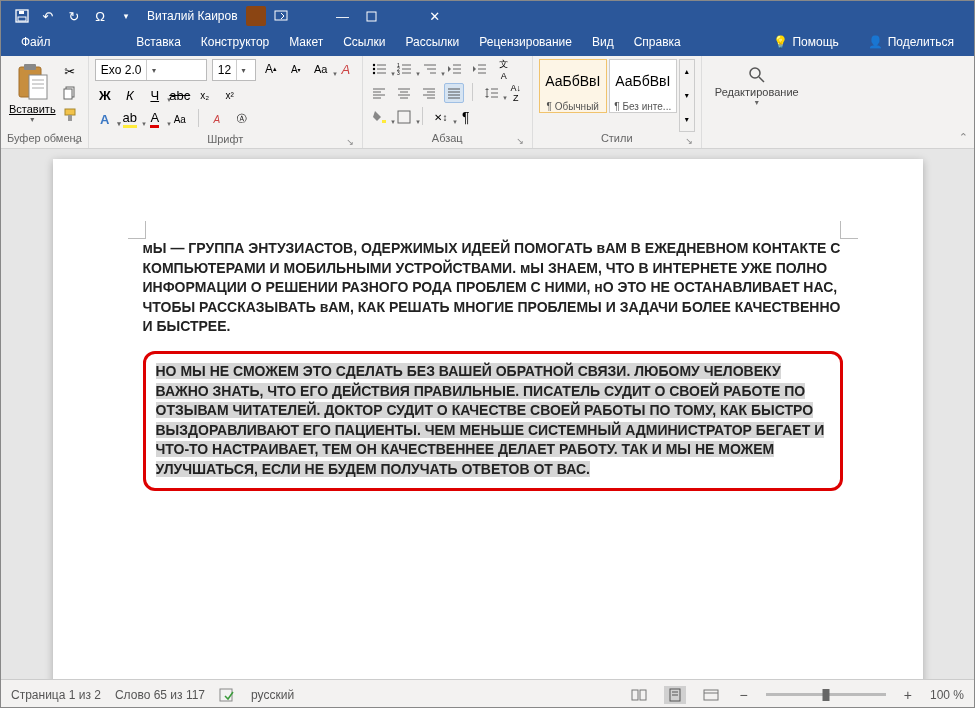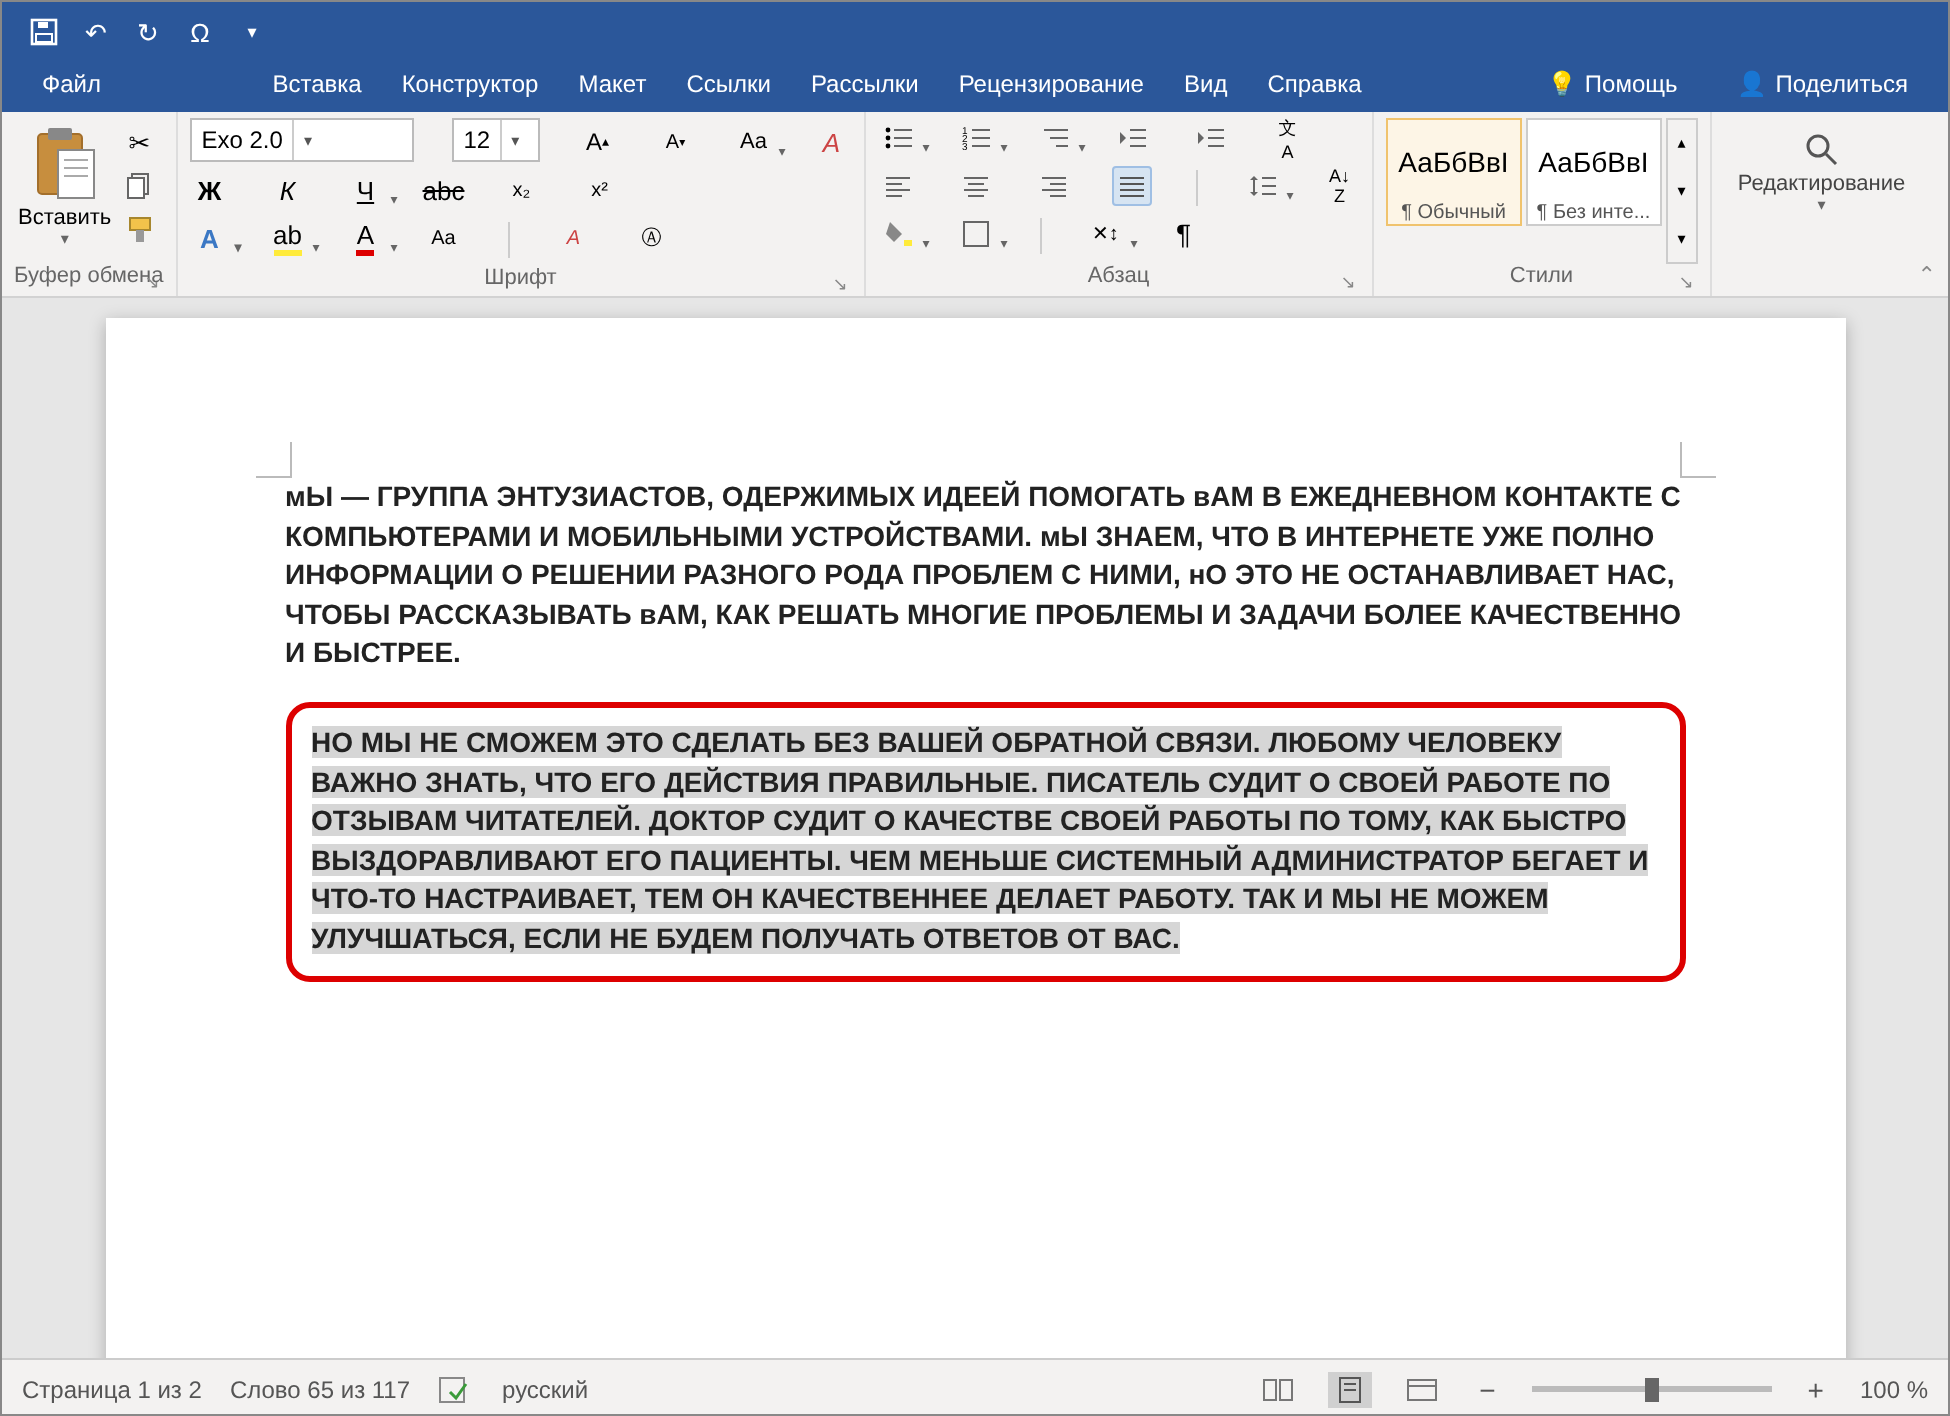--- a/index.html
+++ b/index.html
@@ -17,21 +17,21 @@
 .tab.active { background: #f3f2f1; color: #b91c1c; margin-top: 44px; }
 .tabs-right { margin-left: auto; display: flex; align-items:center; padding-right:10px; gap:10px; }
 .tabs-right .tab { display:flex; align-items:center; gap:4px; }
 .ribbon { height: 93px; background: #f3f2f1; border-bottom: 1px solid #d2d2d2; display: flex; position: relative; }
 .group { border-right: 1px solid #ddd; padding: 3px 6px 0; display:flex; flex-direction:column; }
 .group-body { flex:1; }
 .group-label { font-size: 11px; color: #666; text-align:center; padding-bottom:4px; position:relative; }
 .group-launcher { position:absolute; right:2px; bottom:2px; font-size:9px; color:#888; cursor:pointer; }
 .paste-btn { display:flex; flex-direction:column; align-items:center; cursor:pointer; padding:2px; }
 .clipboard-svg { width: 34px; height: 42px; }
-.font-row, .para-row { display:flex; align-items:flex-end; gap:19px; margin-bottom:4px; }
+.font-row, .para-row { display:flex; align-items:flex-start; gap:5px; margin-bottom:4px; }
 .combo { display:flex; align-items:center; border:1px solid #bbb; background:#fff; height:22px; }
 .combo span { padding:0 5px; font-size:12px; }
 .combo-arr { width:14px; height:20px; background:none; border:none; border-left:1px solid #ccc; font-size:8px; color:#555; cursor:pointer; }
 .icon-btn { width:20px; height:20px; background:none; border:none; cursor:pointer; font-size:13px; display:flex;align-items:center;justify-content:center; position:relative; border-radius:2px;}
 .icon-btn.sm-drop::after{content:"▾";font-size:7px;position:absolute;right:-6px;bottom:1px;color:#666;}
 .styles-body { display:flex; gap:2px; }
 .style-card { width:68px; height:54px; border:1px solid #ccc; background:#fff; display:flex; flex-direction:column; cursor:pointer; }
 .style-card.sel { border-color:#f0c36d; background:#fdf5e6; }
 .style-prev { flex:1; display:flex; align-items:center; justify-content:center; font-size:14px; }
 .style-name { font-size:10px; color:#555; text-align:center; white-space:nowrap; overflow:hidden; padding:0 2px; }
@@ -69,20 +69,39 @@
           <rect x="1" y="1" width="12" height="12" fill="none" stroke="#fff" stroke-width="1.3"></rect>
           <rect x="3" y="8" width="8" height="4" fill="none" stroke="#fff"></rect>
           <rect x="4" y="2" width="5" height="3" fill="#fff"></rect>
         </svg>
       </button>
     <button class="qat-btn">↶</button>
     <button class="qat-btn">↻</button>
     <button class="qat-btn">Ω</button>
     <button class="qat-btn" style="font-size:9px;">▾</button>
   </div>
+  <div class="user-area">
+    <span>Виталий Каиров</span>
+    <span class="avatar"></span>
+    <div class="winctrl">
+      <button>
+          <svg width="14" height="12">
+            <rect x="1" y="1" width="12" height="9" fill="none" stroke="#fff"></rect>
+            <path d="M7 3l3 3-3 3" fill="none" stroke="#fff"></path>
+          </svg>
+        </button>
+      <button>—</button>
+      <button>
+          <svg width="11" height="11">
+            <rect x="1" y="1" width="9" height="9" fill="none" stroke="#fff"></rect>
+          </svg>
+        </button>
+      <button>✕</button>
+    </div>
+  </div>
 </div>
 
 <div class="tabs">
   <button class="tab">Файл</button>
   <button class="tab active">Главная</button>
   <button class="tab">Вставка</button>
   <button class="tab">Конструктор</button>
   <button class="tab">Макет</button>
   <button class="tab">Ссылки</button>
   <button class="tab">Рассылки</button>
@@ -107,21 +126,21 @@
     <div class="group-body" style="display:flex;gap:2px;">
       <div class="paste-btn">
         <svg class="clipboard-svg" viewBox="0 0 34 42">
             <rect x="4" y="6" width="22" height="30" rx="2" fill="#c78e3e" stroke="#a36f2b"></rect>
             <rect x="9" y="3" width="12" height="6" rx="1" fill="#888"></rect>
             <rect x="14" y="14" width="18" height="24" fill="#fff" stroke="#888"></rect>
             <line x1="17" y1="19" x2="29" y2="19" stroke="#aaa"></line>
             <line x1="17" y1="23" x2="29" y2="23" stroke="#aaa"></line>
             <line x1="17" y1="27" x2="29" y2="27" stroke="#aaa"></line>
           </svg>
-        <span style="font-size:11px;">Вставить</span>
+        <span style="font-size:11px;text-decoration:underline;">Вставить</span>
         <span style="font-size:8px;color:#666;">▾</span>
       </div>
       <div style="display:flex;flex-direction:column;gap:2px;padding-top:2px;">
         <button class="icon-btn">✂</button>
         <button class="icon-btn">
             <svg width="14" height="14">
               <rect x="3" y="1" width="8" height="10" fill="none" stroke="#666"></rect>
               <rect x="1" y="3" width="8" height="10" fill="#fff" stroke="#666"></rect>
             </svg>
           </button>

